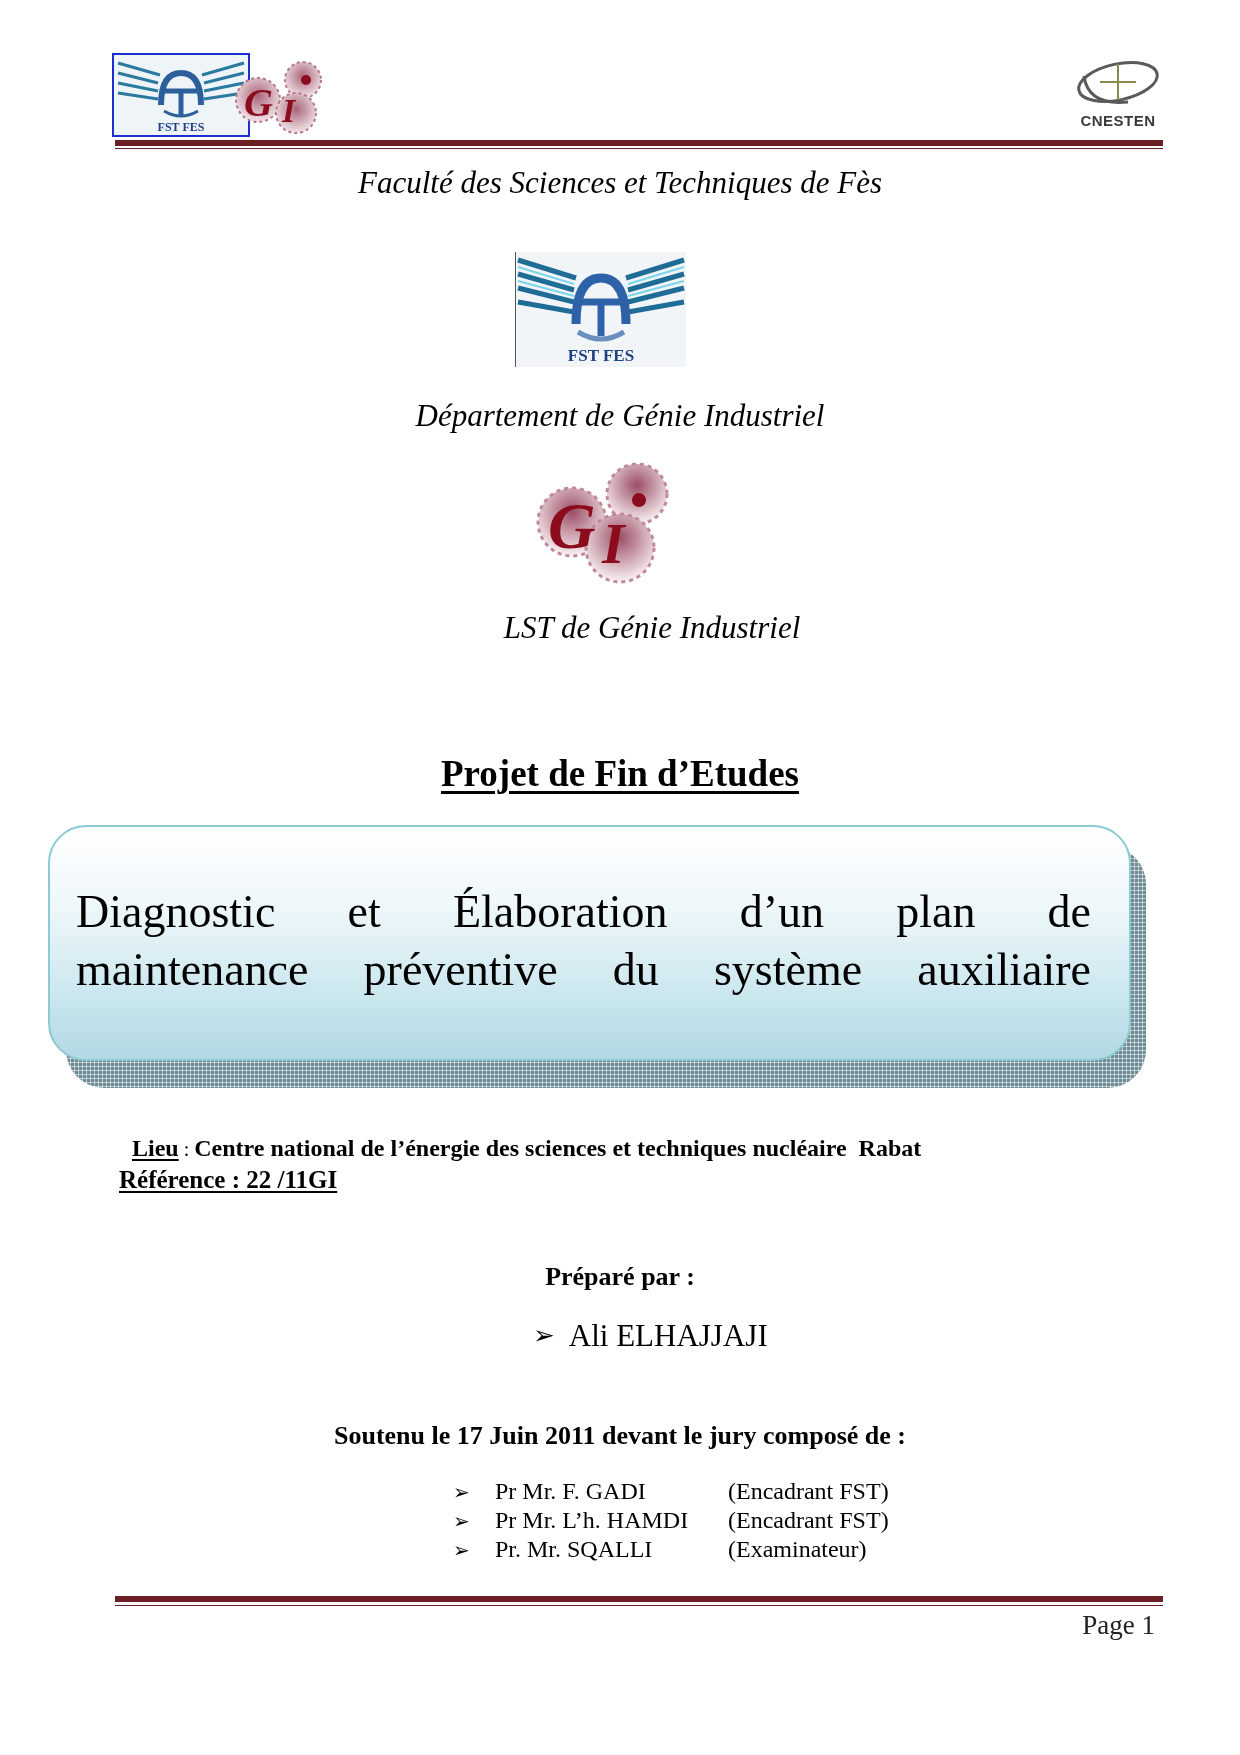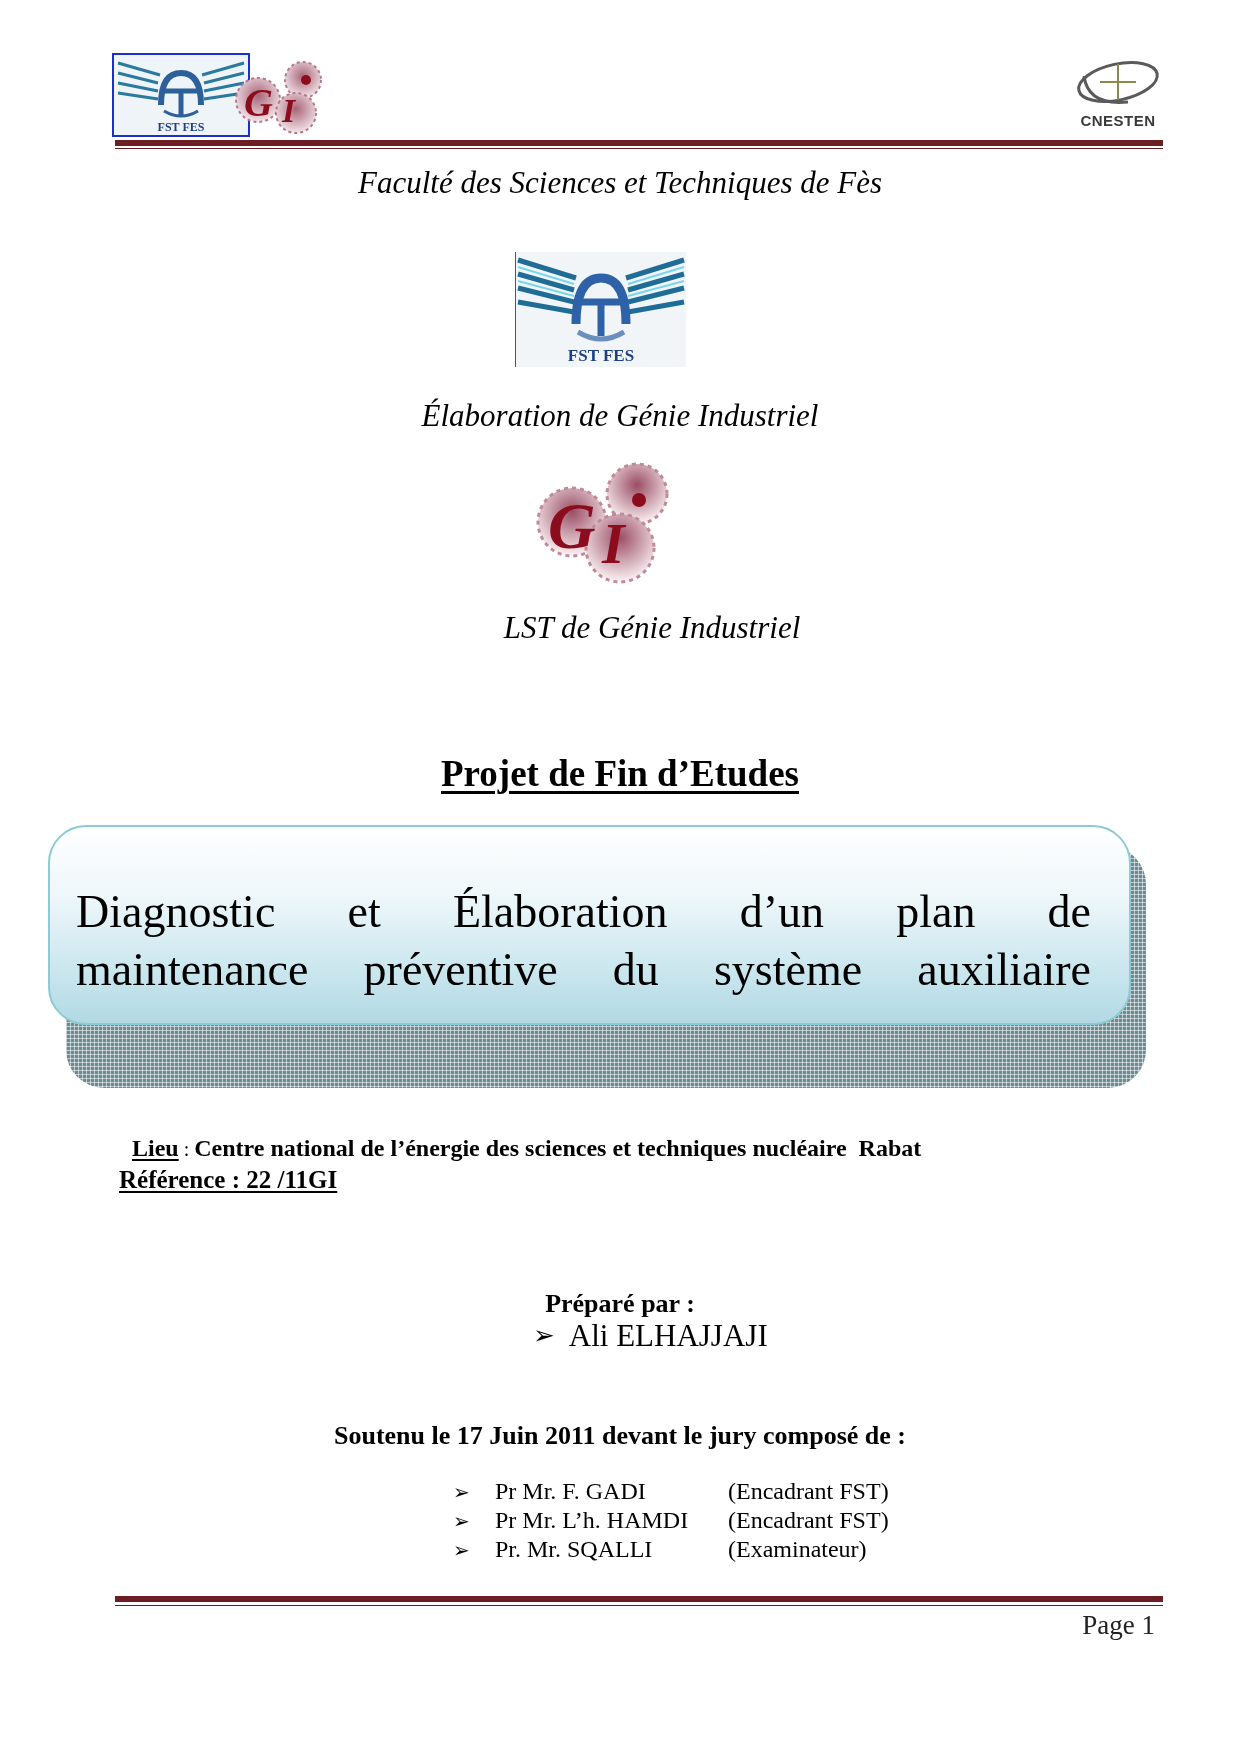--- a/index.html
+++ b/index.html
@@ -23,32 +23,32 @@
   .gi-big { left: 530px; top: 458px; width: 150px; height: 130px; }
 
   .pfe { font-weight: bold; font-size: 37px; text-decoration: underline; text-decoration-thickness: 3px; text-underline-offset: 5px; }
 
   
   .title-shadow { left: 66px; top: 846px; width: 1080px; height: 242px; border-radius: 38px;
                   background-color: #6d8b94;
                   background-image: linear-gradient(rgba(255,255,255,0.55) 1px, transparent 1px),
                                     linear-gradient(90deg, rgba(255,255,255,0.55) 1px, transparent 1px);
                   background-size: 4px 4px; }
-  .title-box { left: 48px; top: 825px; width: 1083px; height: 200px; box-sizing: border-box;
+  .title-box { left: 48px; top: 825px; width: 1083px; height: 236px; box-sizing: border-box;
                border: 2px solid #8ccad4; border-radius: 38px;
                background: linear-gradient(180deg, #ffffff 0%, #eef7fa 35%, #cde8ef 70%, #b2d9e4 100%); }
   .title-text { position: absolute; left: 26px; right: 38px; top: 56px; font-size: 46px; line-height: 58px;
                 text-align: justify; text-align-last: left; }
 
   .lieu-line { left: 132px; top: 1135px; font-weight: bold; font-size: 24px; }
   .ref-line  { left: 119px; top: 1166px; font-weight: bold; font-size: 25px; }
   .ul { text-decoration: underline; text-decoration-thickness: 2px; text-underline-offset: 3px; }
   .lieu-colon { font-weight: normal; font-size: 20px; }
 
-  .prep { top: 1262px; font-weight: bold; font-size: 26px; margin-top: 27px; }
+  .prep { top: 1262px; font-weight: bold; font-size: 26px; }
   .author { left: 533px; top: 1318px; font-size: 31px; }
   .arrow { display: inline-block; margin-right: 14px; font-size: 26px; vertical-align: 2px; }
 
   .soutenu { top: 1421px; font-weight: bold; font-size: 26px; }
   .jury { left: 453px; top: 1477px; font-size: 24px; }
   .jury-row { height: 29px; display: flex; align-items: center; white-space: nowrap; }
   .jury-arrow { width: 42px; font-size: 20px; }
   .jury-name { width: 233px; }
 
   .page-num { left: 1080px; width: 75px; top: 1610px; text-align: right;
@@ -130,21 +130,21 @@
         <line x1="168" y1="29" x2="112" y2="44"></line>
     </g>
     <path d="M60 72 Q60 26 85 26 Q110 26 110 72" fill="none" stroke="#2d62a8" stroke-width="9"></path>
     <line x1="60" y1="50" x2="110" y2="50" stroke="#2d62a8" stroke-width="7"></line>
     <line x1="85" y1="50" x2="85" y2="84" stroke="#2d62a8" stroke-width="7"></line>
     <path d="M62 80 Q85 94 108 80" fill="none" stroke="#6a8fbf" stroke-width="5"></path>
     <text x="85" y="109" text-anchor="middle" font-family="Liberation Serif, serif" font-weight="bold" font-size="17" fill="#1d3f86">FST FES</text>
   </svg>
 </div>
 
-<div class="abs center italic-heading" style="top:398px;">Élaboration de Génie Industriel</div>
+<div class="abs center italic-heading" style="top:398px;">Département de Génie Industriel</div>
 
 <div class="abs gi-big">
   <svg width="150" height="130" viewBox="0 0 150 130">
     <defs>
       <radialGradient id="g2" cx="50%" cy="35%" r="65%">
           <stop offset="0" stop-color="#9b4d65"></stop>
           <stop offset="1" stop-color="#fbf3f5"></stop>
         </radialGradient>
     </defs>
     <circle cx="42" cy="64" r="34" fill="url(#g2)" stroke="#c08a9a" stroke-width="3" stroke-dasharray="4 4"></circle>

